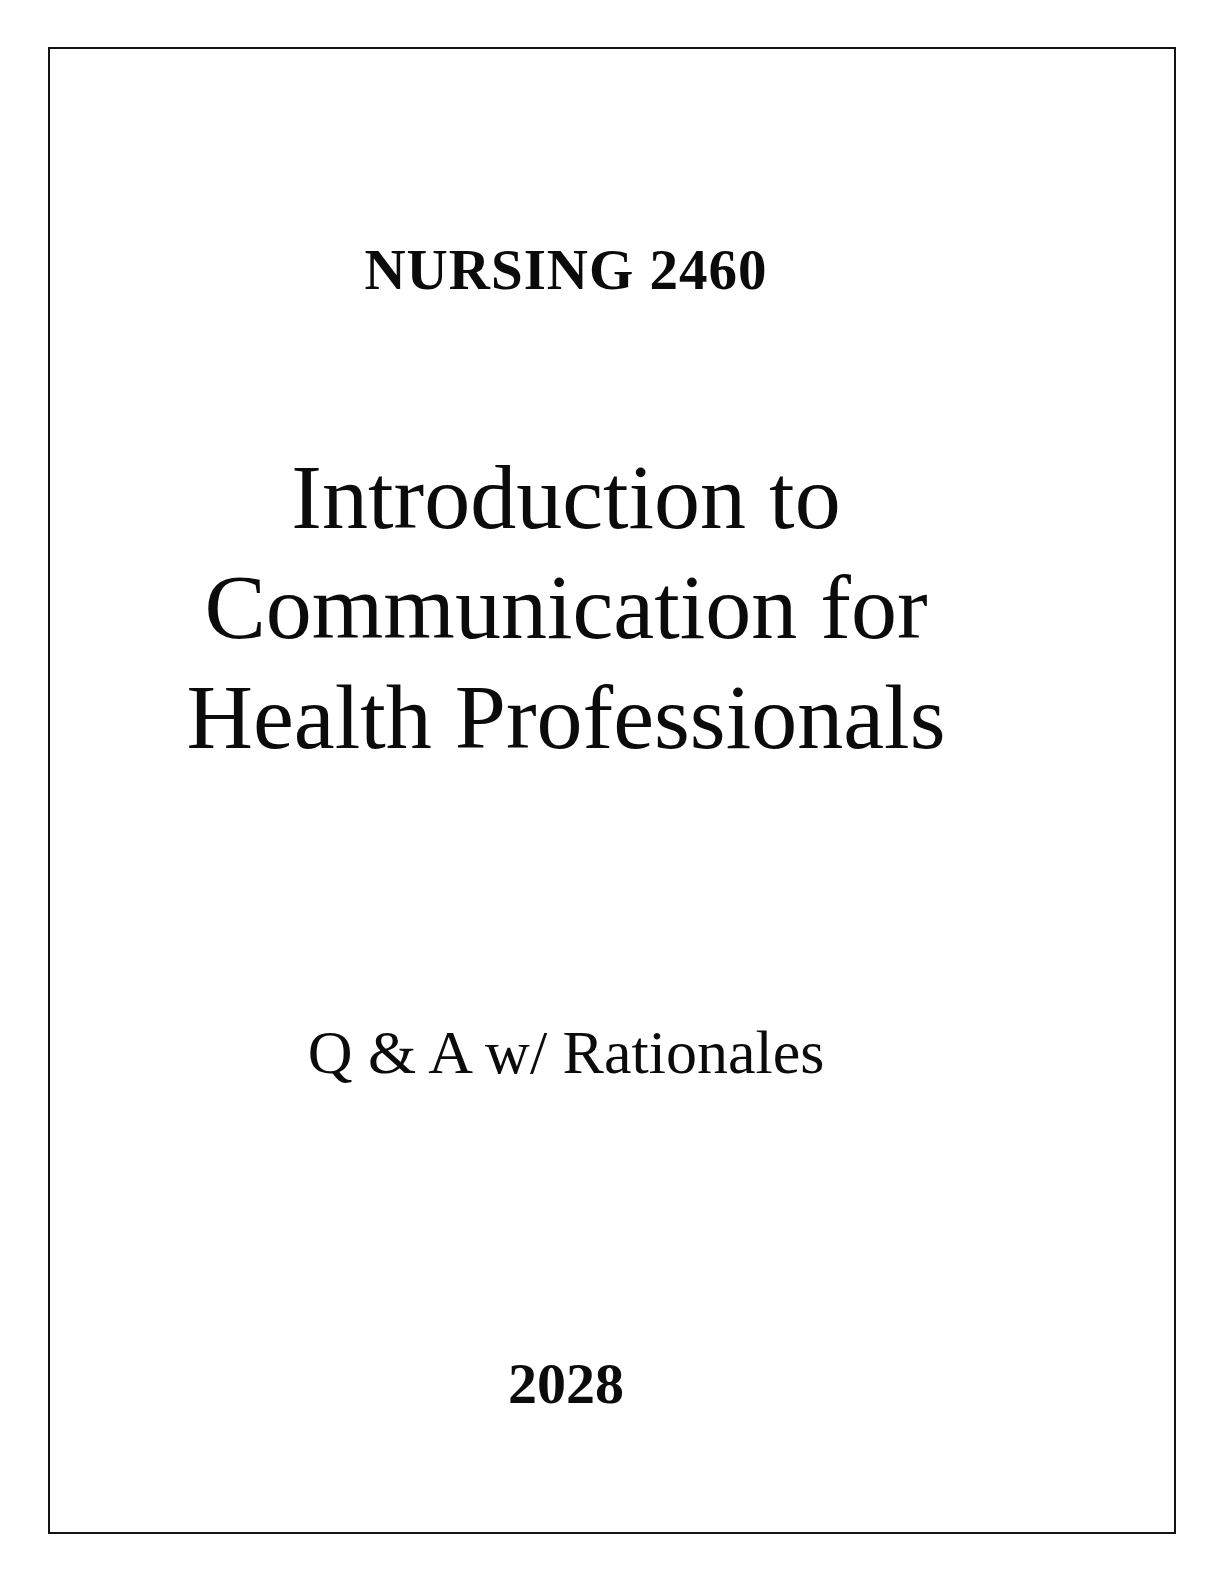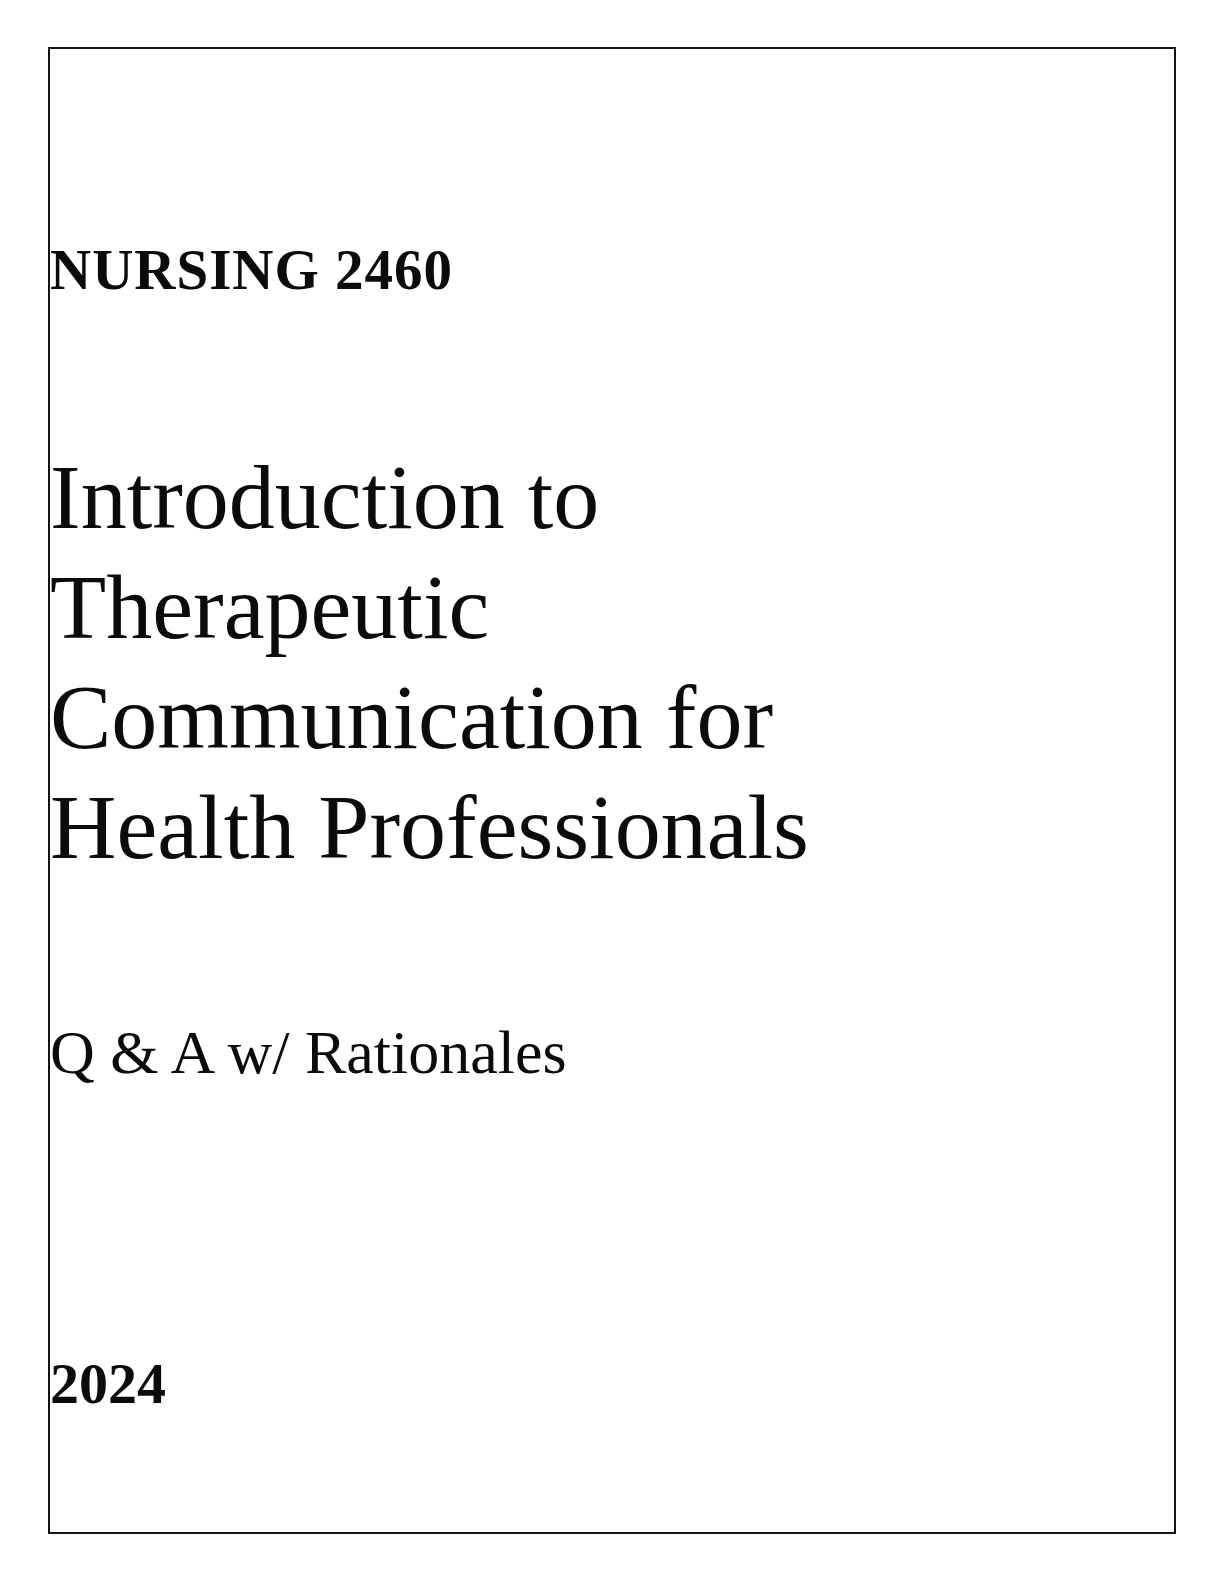--- a/index.html
+++ b/index.html
@@ -22,21 +22,21 @@
     top: 47px;
     width: 1128px;
     height: 1487px;
     border: 2px solid #141414;
     background: #ffffff;
   }
   .text-block {
     position: absolute;
     left: 50px;
     width: 1032px;
-    text-align: left;
+    text-align: center;
     color: #0b0b0b;
   }
   .course-code {
     top: 237px;
     font-size: 57px;
     font-weight: bold;
     letter-spacing: 1px;
   }
   .doc-title {
     top: 442px;
@@ -59,21 +59,20 @@
 </head>
 <body>
 
 <div class="page">
   <div class="border-frame"></div>
 
   <div class="text-block course-code">NURSING 2460</div>
 
   <div class="text-block doc-title">
     <div>Introduction to</div>
-    <div>Therapeutic</div>
     <div>Communication for</div>
     <div>Health Professionals</div>
   </div>
 
   <div class="text-block subtitle">Q &amp; A w/ Rationales</div>
 
-  <div class="text-block year">2024</div>
+  <div class="text-block year">2028</div>
 </div>
 
 </body></html>

